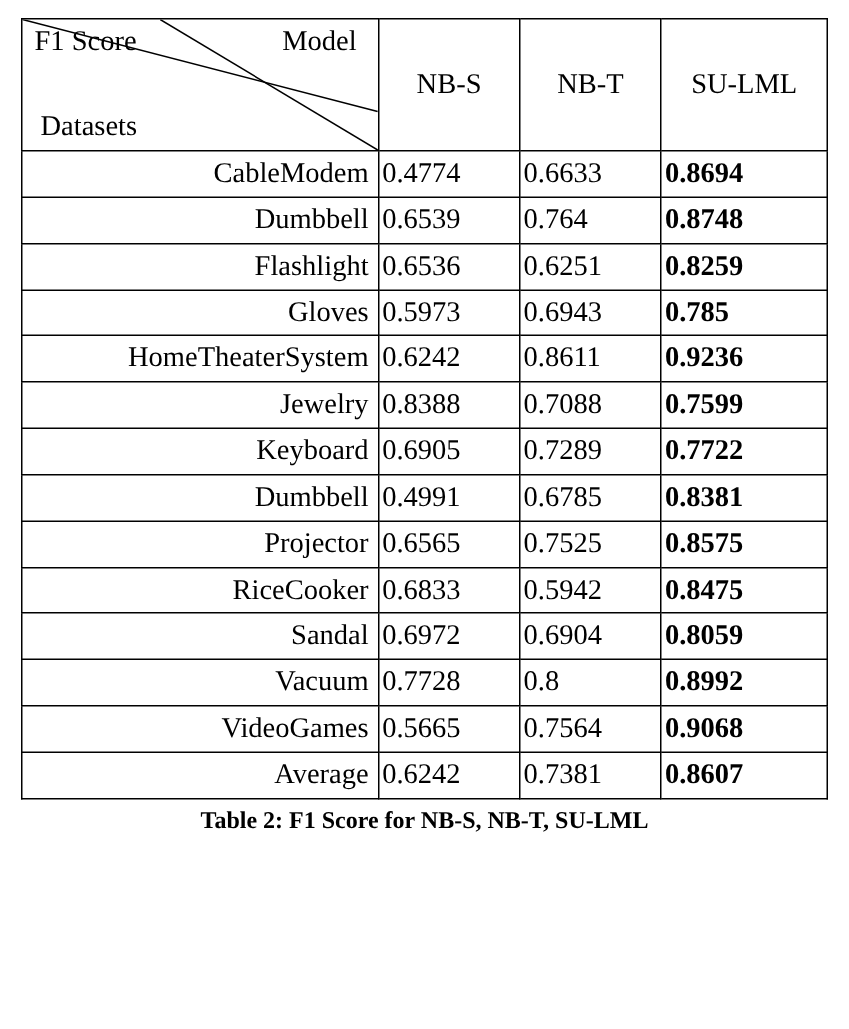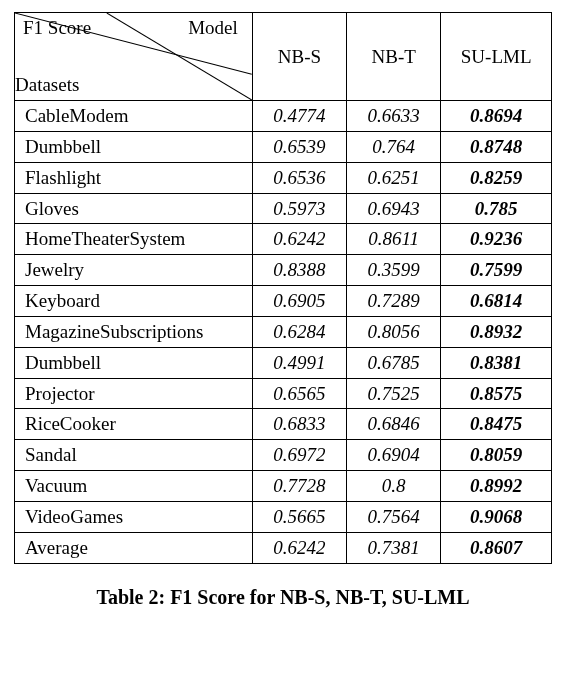--- a/index.html
+++ b/index.html
@@ -24,28 +24,26 @@
     border: 1px solid #000;
     font-size: 19px;
     line-height: 1.15;
     box-sizing: border-box;
   }
   col.col-dataset { width: 232px; }
   col.col-num { width: 92px; }
   col.col-last { width: 108px; }
 
   td.dataset {
-    text-align: left;
+    text-align: right;
     padding: 4px 6px 4px 10px;
   }
   td.num {
-    text-align: center;
     padding: 4px 2px;
     font-variant-numeric: lining-nums;
-    font-style: italic;
   }
   td.num.bold {
     font-weight: bold;
   }
 
   
   th {
     font-weight: normal;
     padding: 0;
   }
@@ -61,33 +59,33 @@
     height: 100%;
     pointer-events: none;
   }
   th.corner .lbl {
     position: absolute;
     font-size: 19px;
     white-space: nowrap;
   }
   th.corner .lbl-metric { top: 4px; left: 8px; }
   th.corner .lbl-model  { top: 4px; right: 14px; margin-left: 32px; }
-  th.corner .lbl-dataset{ bottom: 4px; left: 0; }
+  th.corner .lbl-dataset{ bottom: 4px; left: 12px; }
 
   th.colhead {
     text-align: center;
     vertical-align: middle;
     padding: 0 4px;
   }
 
   .caption {
     text-align: center;
     font-weight: bold;
-    font-size: 20px;
-    margin-top: 22px;
+    font-size: 16px;
+    margin-top: 6px;
   }
 </style>
 </head>
 <body>
 
 <div class="page">
 
   <table>
     <colgroup>
       <col class="col-dataset">
@@ -138,51 +136,45 @@
         </tr>
         <tr>
           <td class="dataset">HomeTheaterSystem</td>
           <td class="num">0.6242</td>
           <td class="num">0.8611</td>
           <td class="num bold">0.9236</td>
         </tr>
         <tr>
           <td class="dataset">Jewelry</td>
           <td class="num">0.8388</td>
-          <td class="num">0.3599</td>
+          <td class="num">0.7088</td>
           <td class="num bold">0.7599</td>
         </tr>
         <tr>
           <td class="dataset">Keyboard</td>
           <td class="num">0.6905</td>
           <td class="num">0.7289</td>
-          <td class="num bold">0.6814</td>
-        </tr>
-        <tr>
-          <td class="dataset">MagazineSubscriptions</td>
-          <td class="num">0.6284</td>
-          <td class="num">0.8056</td>
-          <td class="num bold">0.8932</td>
+          <td class="num bold">0.7722</td>
         </tr>
         <tr>
           <td class="dataset">Dumbbell</td>
           <td class="num">0.4991</td>
           <td class="num">0.6785</td>
           <td class="num bold">0.8381</td>
         </tr>
         <tr>
           <td class="dataset">Projector</td>
           <td class="num">0.6565</td>
           <td class="num">0.7525</td>
           <td class="num bold">0.8575</td>
         </tr>
         <tr>
           <td class="dataset">RiceCooker</td>
           <td class="num">0.6833</td>
-          <td class="num">0.6846</td>
+          <td class="num">0.5942</td>
           <td class="num bold">0.8475</td>
         </tr>
         <tr>
           <td class="dataset">Sandal</td>
           <td class="num">0.6972</td>
           <td class="num">0.6904</td>
           <td class="num bold">0.8059</td>
         </tr>
         <tr>
           <td class="dataset">Vacuum</td>

